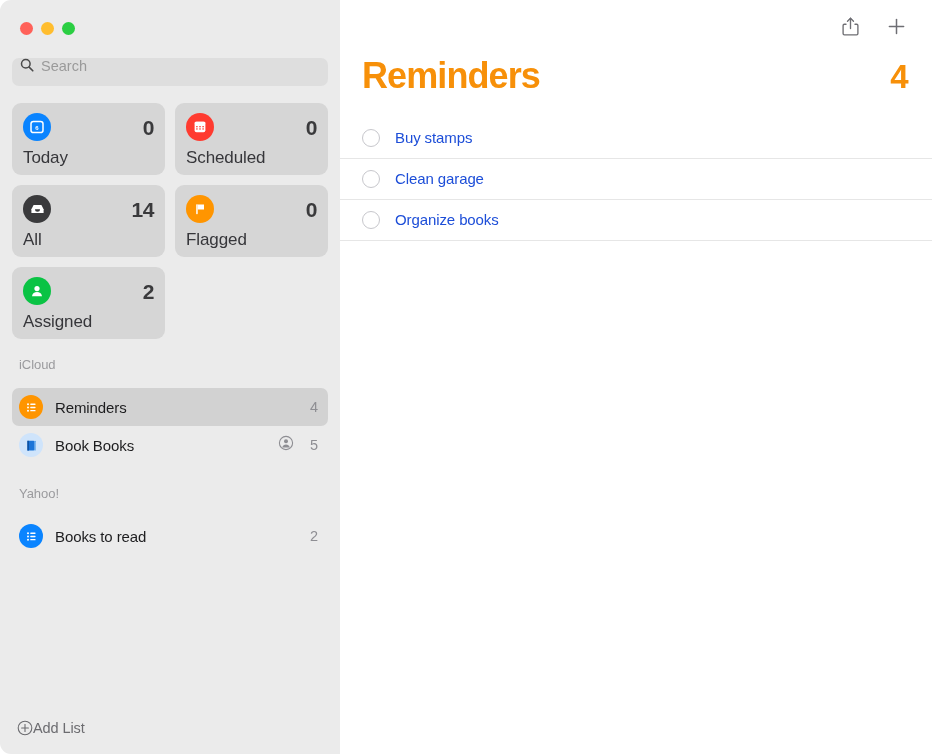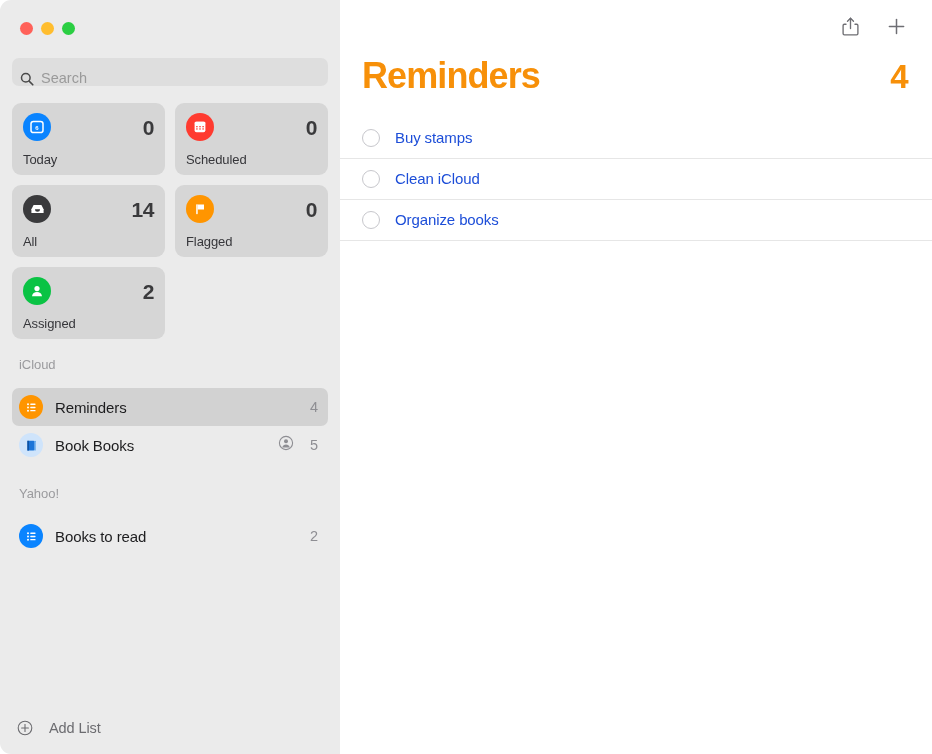--- a/index.html
+++ b/index.html
@@ -50,21 +50,21 @@
   .tl-min    { background: #ffbd2e; }
   .tl-max    { background: #2ace42; }
 
   
   .search-wrap { padding: 4px 12px 0 12px; }
   .search-field {
     height: 28px;
     background: #dedede;
     border-radius: 7px;
     display: flex;
-    align-items: flex-end;
+    align-items: flex-start;
     padding: 0 8px;
     gap: 7px;
   }
   .search-field svg { flex: 0 0 auto; display: block; }
   .search-input {
     border: none;
     outline: none;
     background: transparent;
     font-family: "Liberation Sans", sans-serif;
     font-size: 14.5px;
@@ -106,21 +106,21 @@
     flex: 0 0 auto;
   }
   .smart-count {
     font-size: 21px;
     font-weight: bold;
     color: #3a3a3c;
     letter-spacing: -0.4px;
     line-height: 1;
   }
   .smart-label {
-    font-size: 13px;
+    font-size: 17px;
     color: #36363a;
     line-height: 1;
     letter-spacing: -0.1px;
   }
 
   
   .section-header {
     font-size: 13px;
     color: #9b9b9e;
     padding: 18px 0 16px 19px;
@@ -163,21 +163,21 @@
     color: #8e8e93;
     flex: 0 0 auto;
   }
   .shared-badge { flex: 0 0 auto; display: block; margin-right: 4px; }
 
   
   .spacer { flex: 1 1 auto; }
   .add-list {
     display: flex;
     align-items: center;
-    gap: 16px;
+    gap: 0;
     padding: 0 0 18px 17px;
     cursor: default;
   }
   .add-list-label {
     font-size: 14.5px;
     color: #6c6c70;
     letter-spacing: -0.1px;
   }
 
   
@@ -462,21 +462,21 @@
 
     <div class="reminder-list">
 
       <div class="reminder-row">
         <span class="checkbox"></span>
         <span class="reminder-text">Buy stamps</span>
       </div>
 
       <div class="reminder-row">
         <span class="checkbox"></span>
-        <span class="reminder-text">Clean iCloud</span>
+        <span class="reminder-text">Clean garage</span>
       </div>
 
       <div class="reminder-row">
         <span class="checkbox"></span>
         <span class="reminder-text">Organize books</span>
       </div>
 
 
     </div>
 

